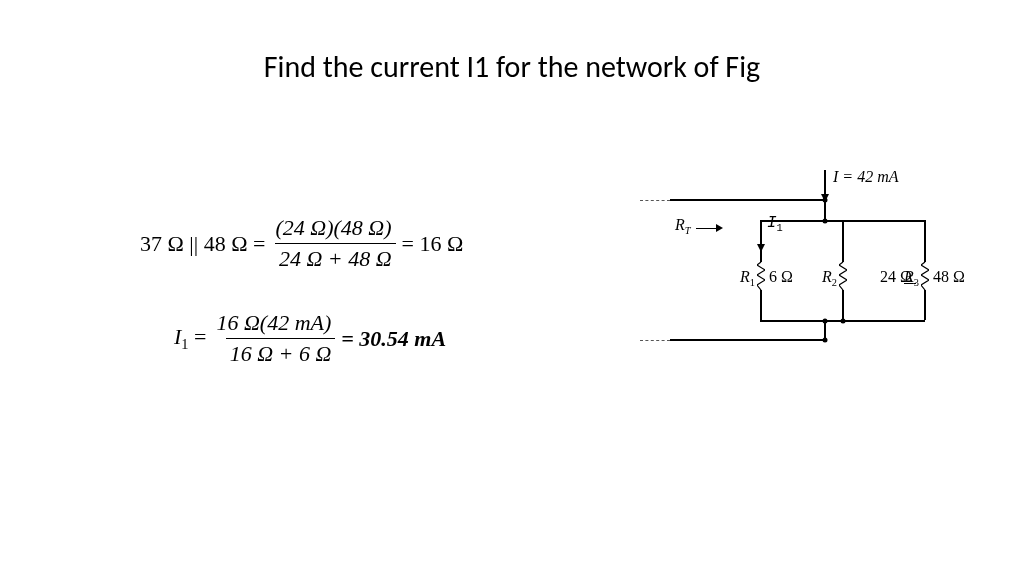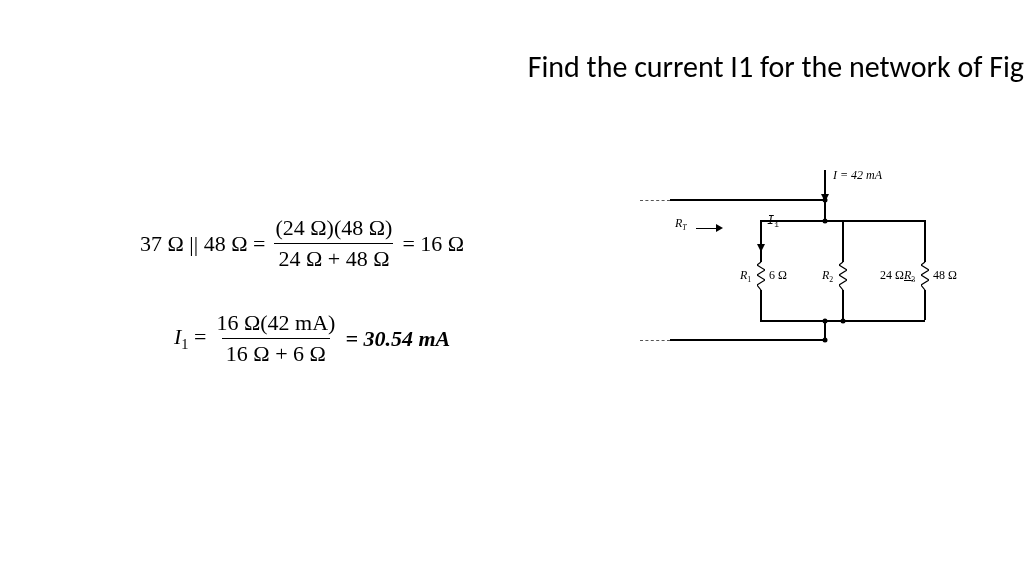--- a/index.html
+++ b/index.html
@@ -9,55 +9,56 @@
     height: 576px;
     background: #fff;
     font-family: Calibri, Arial, sans-serif;
     position: relative;
     overflow: hidden;
   }
   .title {
     position: absolute;
     top: 48px;
     width: 100%;
-    text-align: right;
+    text-align: center;
     font-size: 30px;
     color: #000;
   }
   .equations {
     position: absolute;
     left: 140px;
     top: 215px;
     font-family: "Times New Roman", serif;
     font-size: 22px;
     color: #000;
   }
   .eq-row { display: flex; align-items: center; margin-bottom: 38px; }
   .frac {
     display: inline-flex;
     flex-direction: column;
-    align-items: center;
+    align-items: flex-end;
     margin: 0 6px;
     vertical-align: middle;
+    font-style: italic;
   }
   .frac .num { padding: 0 4px 2px; }
   .frac .den { border-top: 1.5px solid #000; padding: 2px 4px 0; }
   .sub { font-size: 0.65em; vertical-align: sub; }
   .ital { font-style: italic; }
   .bold { font-weight: bold; font-style: italic; }
 
   
   .circuit {
     position: absolute;
     left: 640px;
     top: 170px;
     width: 320px;
     height: 200px;
     font-family: "Times New Roman", serif;
-    font-size: 12px;
+    font-size: 16px;
     color: #000;
   }
   .wire { position: absolute; background: #000; }
   .node { position: absolute; width: 5px; height: 5px; background: #000; border-radius: 50%; transform: translate(-50%,-50%);}
   .lbl { position: absolute; white-space: nowrap; }
   .resistor {
     position: absolute;
     width: 8px;
     height: 28px;
   }

